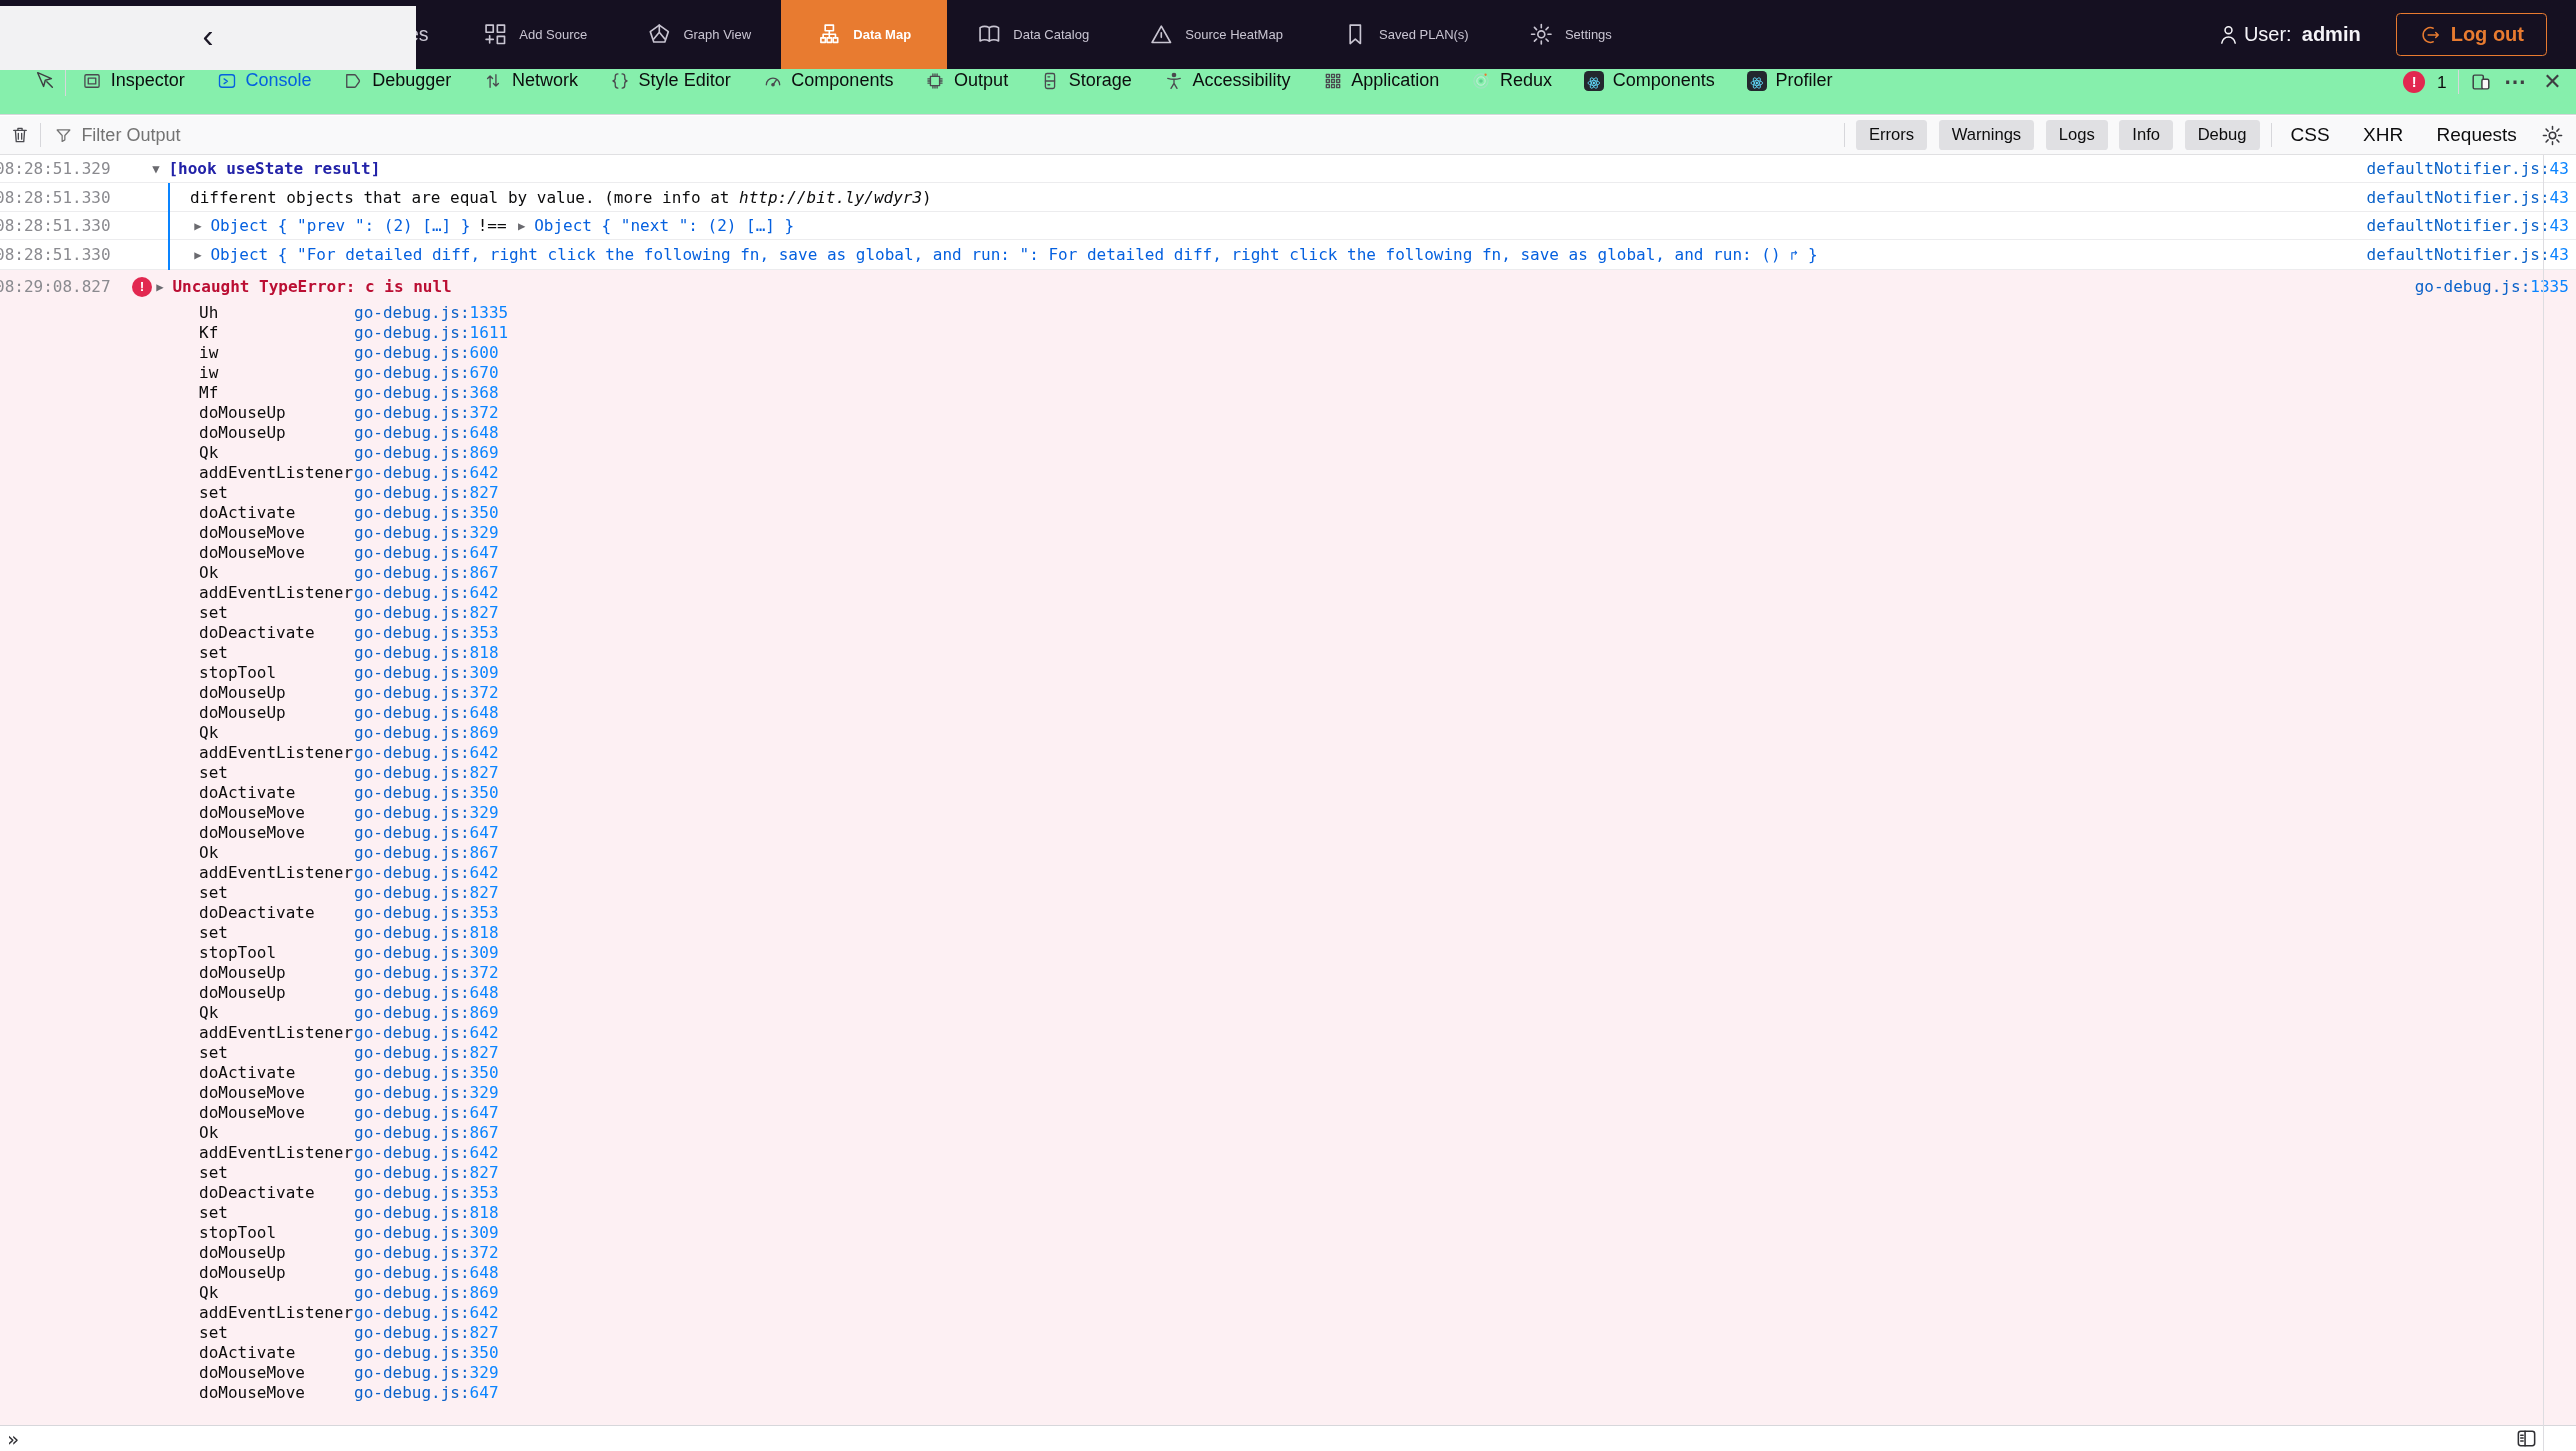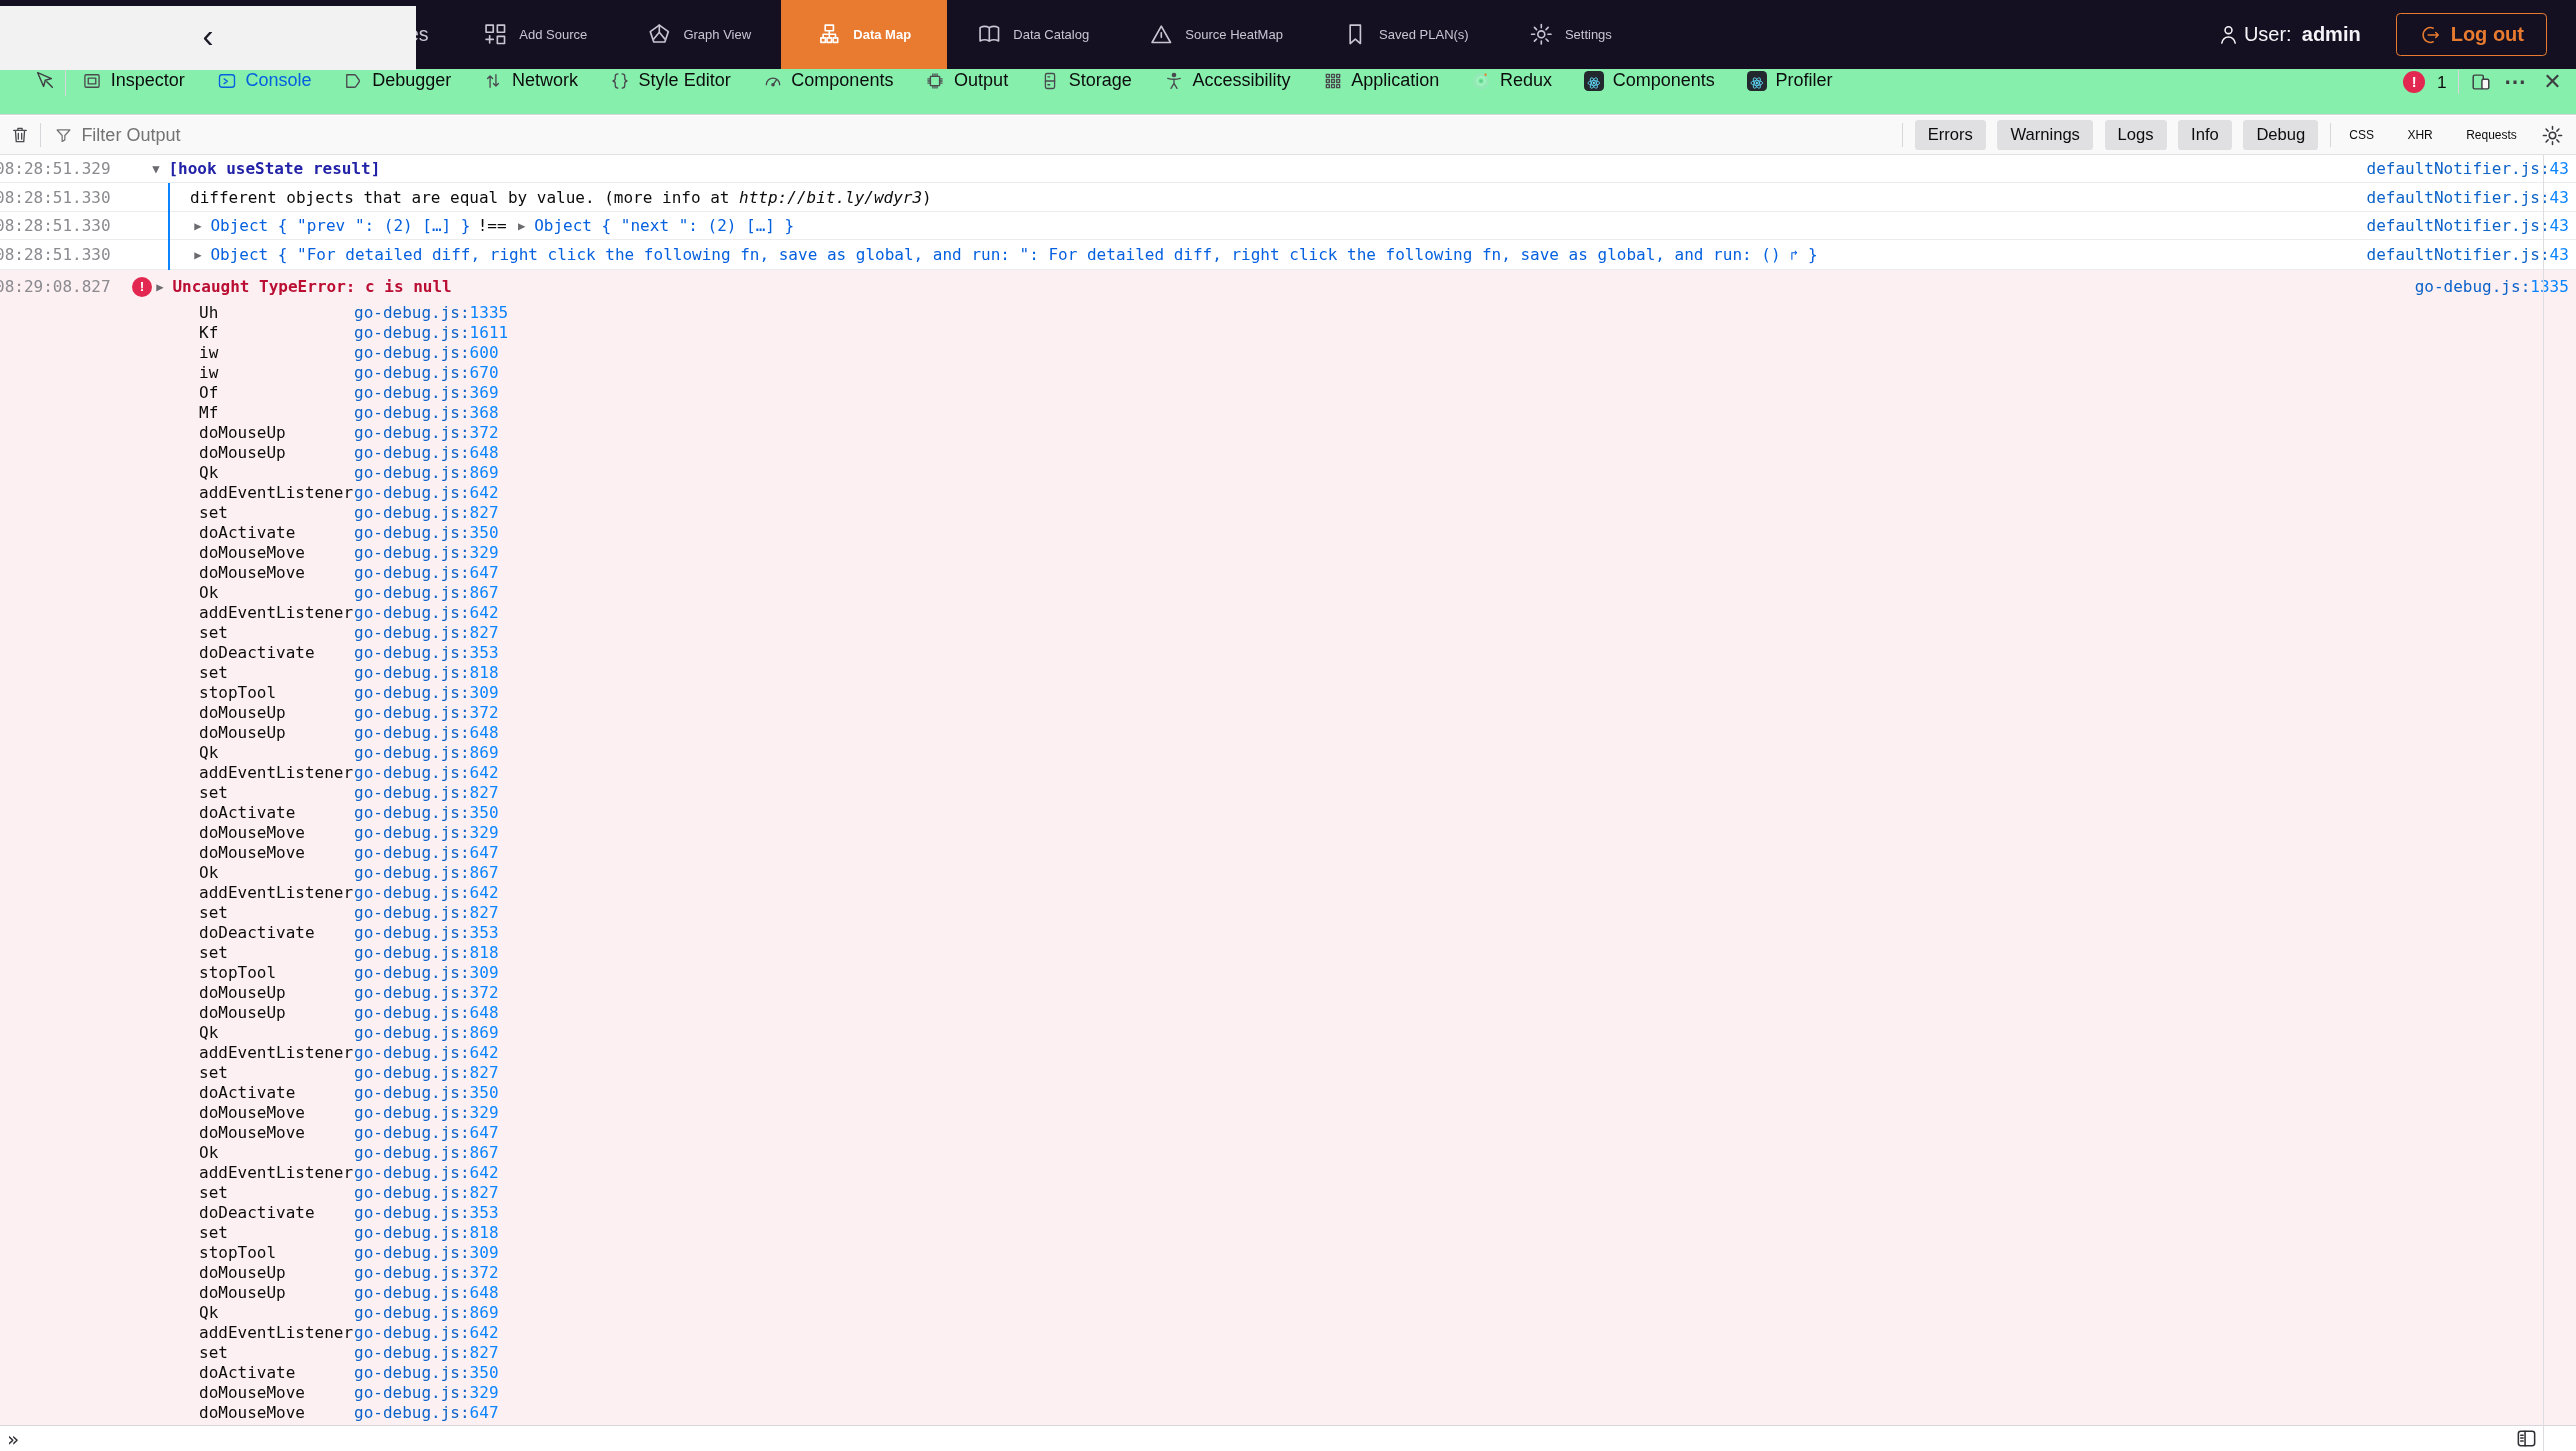--- a/index.html
+++ b/index.html
@@ -57,21 +57,21 @@
   
   .dt-filter { position:absolute; top:116px; left:0; width:2576px; height:39px;
                background:#f9f9fa; border-bottom:0.7px solid #e0e0e2;
                display:flex; align-items:center; font-size:18px; color:#0c0c0d; }
   .trash-btn { padding:0 10px; color:#4a4a4f; cursor:pointer; display:inline-flex; }
   .trash-btn svg { width:20px; height:20px; }
   .filter-input { display:flex; align-items:center; gap:8.7px; margin-left:13px; color:#737373; flex:1; }
   .filter-input .ic { display:inline-flex; } .filter-input svg { width:19px; height:19px; }
   .filter-right { display:flex; align-items:center; gap:11.6px; padding-right:11.6px; }
   .pill { background:#e0e0e3; border-radius:3.6px; padding:5px 13px; font-size:16.6px; cursor:pointer; }
-  .plain-filter { font-size:12px; padding:0 7.2px; cursor:pointer; }
+  .plain-filter { font-size:19px; padding:0 7.2px; cursor:pointer; }
   .gear-btn { color:#38383d; cursor:pointer; display:inline-flex; padding-left:5.8px; }
   .gear-btn svg { width:23px; height:23px; }
 
   
   .console { position:absolute; top:155px; left:0; width:2576px; bottom:26px;
              background:#fff; overflow:hidden;
              font-family:"DejaVu Sans Mono", monospace; font-size:16px; }
   .crow { display:flex; align-items:center; border-bottom:0.7px solid #ececee; position:relative; }
   .ts { flex:0 0 153px; color:#8a8a8f; margin-left:-5px; white-space:nowrap; }
   .toggle { color:#6a6a6f; font-size:12.3px; margin:0 8.7px 0 4.3px; }
@@ -459,24 +459,20 @@
         </div>
         <div class="srow">
           <span class="sfn">iw</span>
           <span class="slink"><span class="lnk-base">go-debug.js</span><span class="lnk-base">:</span><span class="lnk-num">600</span></span>
         </div>
         <div class="srow">
           <span class="sfn">iw</span>
           <span class="slink"><span class="lnk-base">go-debug.js</span><span class="lnk-base">:</span><span class="lnk-num">670</span></span>
         </div>
         <div class="srow">
-          <span class="sfn">Of</span>
-          <span class="slink"><span class="lnk-base">go-debug.js</span><span class="lnk-base">:</span><span class="lnk-num">369</span></span>
-        </div>
-        <div class="srow">
           <span class="sfn">Mf</span>
           <span class="slink"><span class="lnk-base">go-debug.js</span><span class="lnk-base">:</span><span class="lnk-num">368</span></span>
         </div>
         <div class="srow">
           <span class="sfn">doMouseUp</span>
           <span class="slink"><span class="lnk-base">go-debug.js</span><span class="lnk-base">:</span><span class="lnk-num">372</span></span>
         </div>
         <div class="srow">
           <span class="sfn">doMouseUp</span>
           <span class="slink"><span class="lnk-base">go-debug.js</span><span class="lnk-base">:</span><span class="lnk-num">648</span></span>

